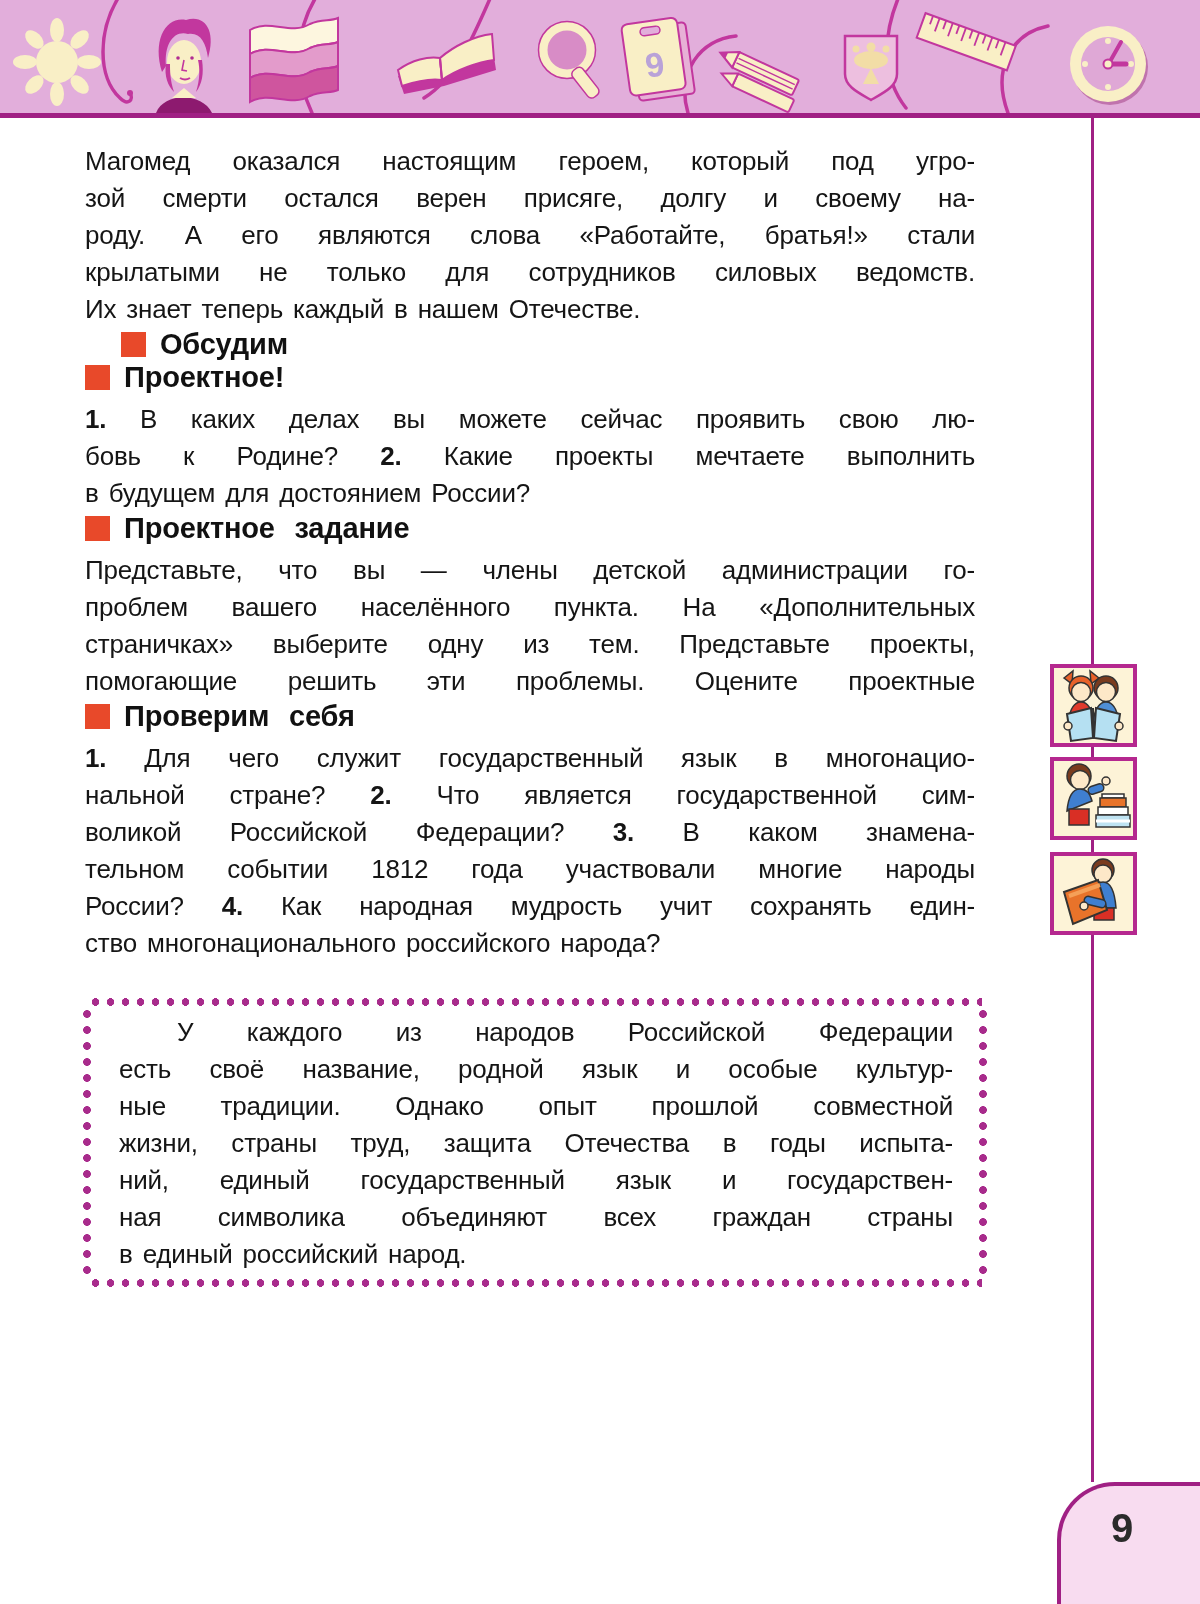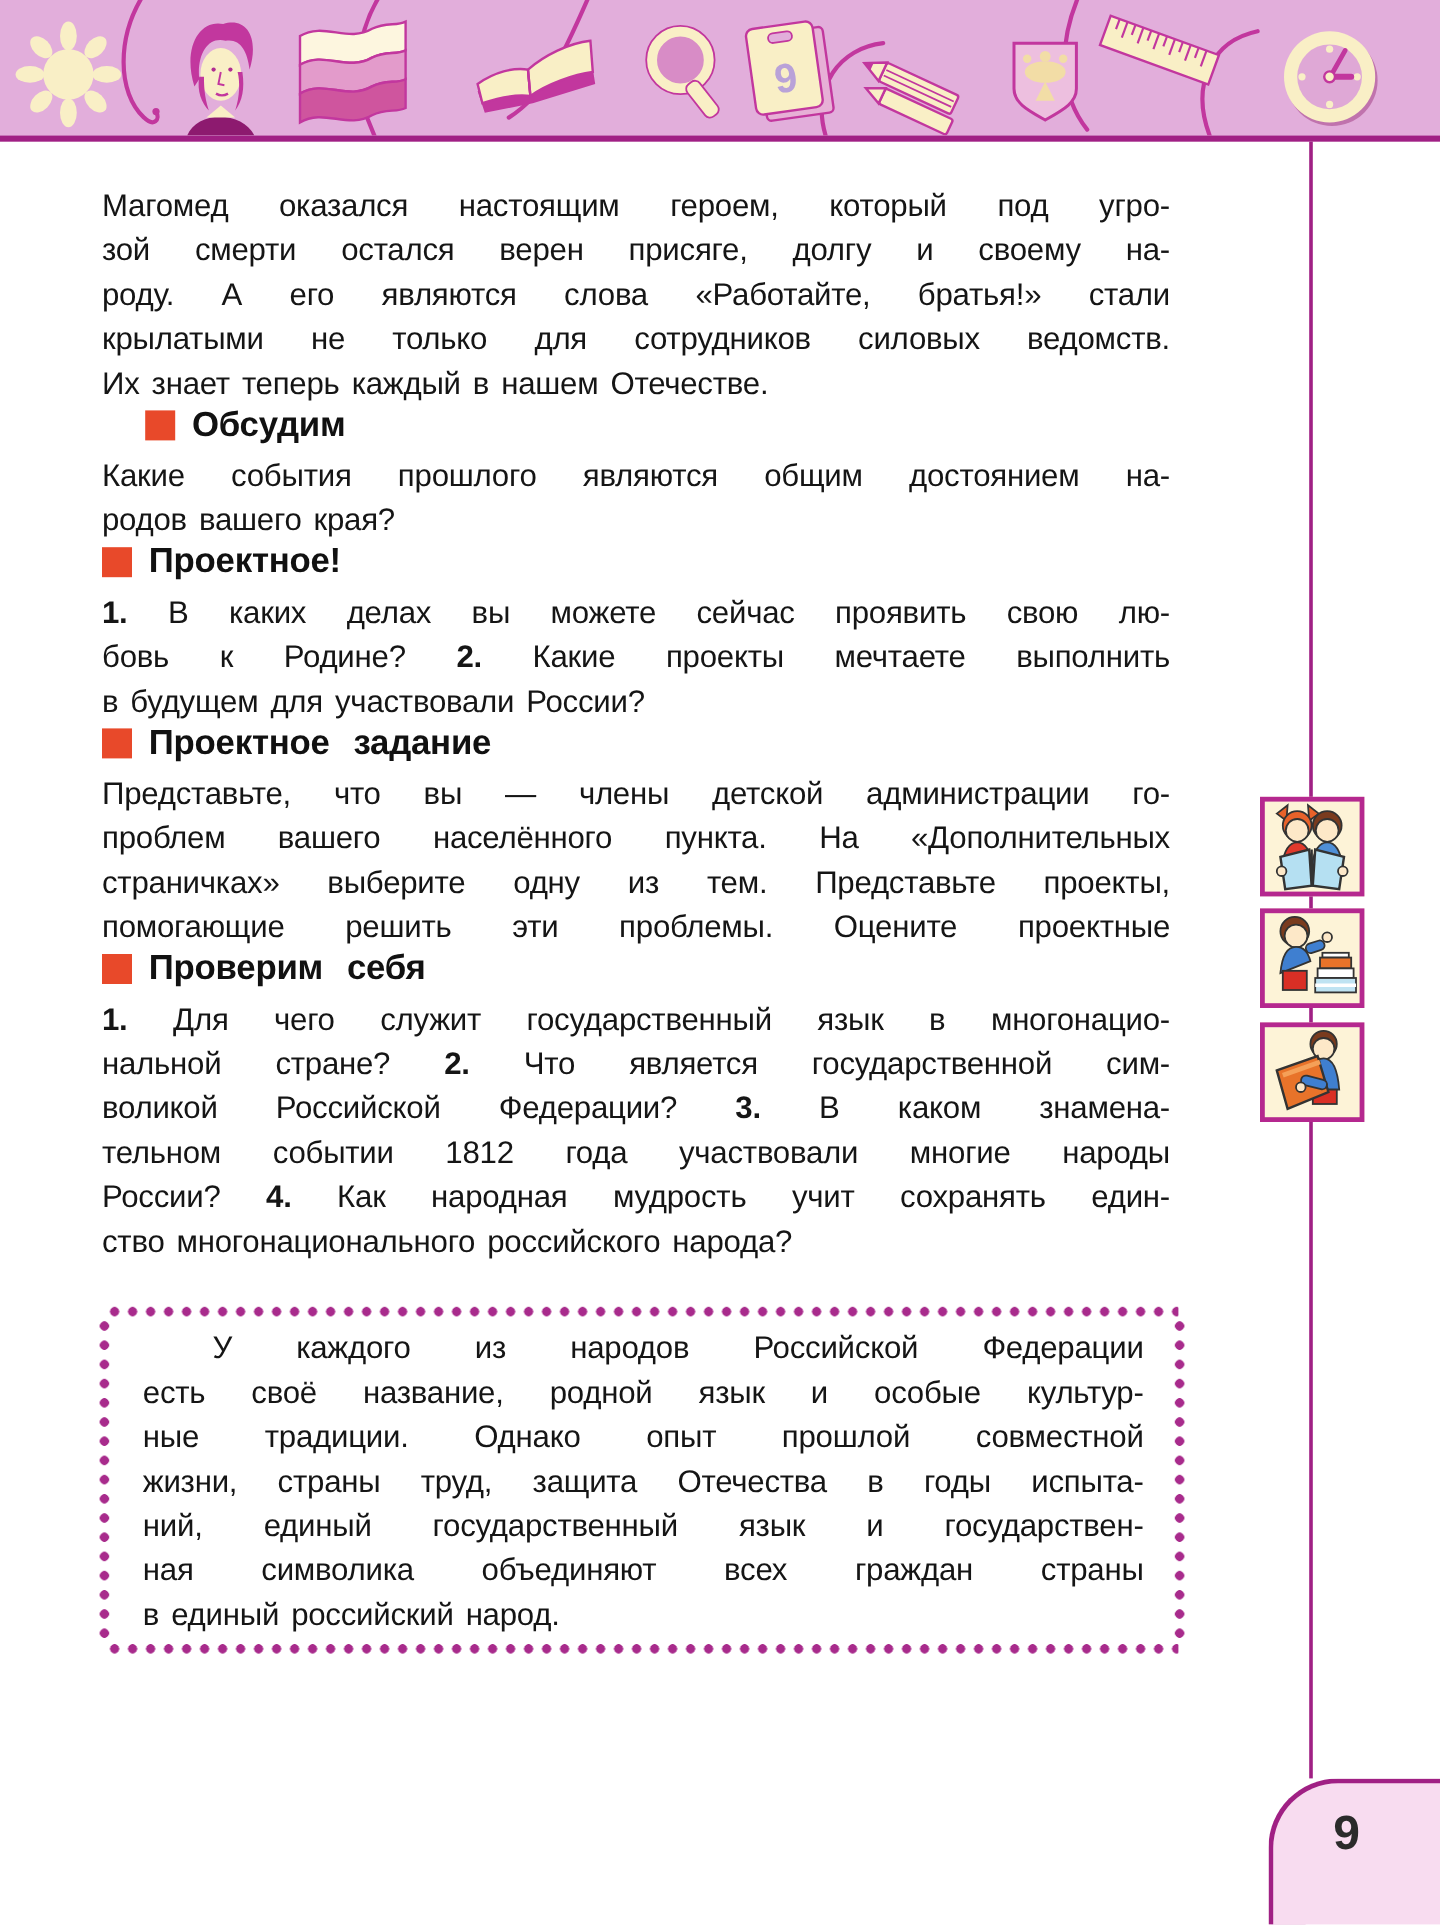--- a/index.html
+++ b/index.html
@@ -19,21 +19,21 @@
   .content { position:absolute; left:85px; top:118px; width:890px; }
   .para { font-size:26px; line-height:37px; letter-spacing:-0.2px; }
   .tline { text-align:justify; text-align-last:justify; word-spacing:3px; }
   .tline.last { text-align-last:left; }
   .tline b { font-weight:bold; }
   h2.sec {
     display:flex; align-items:center; gap:14px; margin:0;
     font-size:29px; font-weight:bold; letter-spacing:-0.2px; word-spacing:12px; color:#111;
   }
   .sq { width:25px; height:25px; background:#e8492a; flex:0 0 auto; }
-  .mt-intro { padding-top:35px; }
+  .mt-intro { padding-top:25px; }
   .mt-h1 { margin-top:22px;padding-left:36px; }
   .mt-h2 { margin-top:14px; }
   .mt-h3 { margin-top:16px; }
   .mt-h4 { margin-top:14px; }
   .mt-p  { margin-top:7px; }
   
   .summary-box {
     position:relative; margin-top:36px; margin-left:-2px; width:904px; box-sizing:border-box;
     padding:16px 34px 14px 36px;
   }
@@ -214,33 +214,29 @@
         <div class="tline">зой смерти остался верен присяге, долгу и своему на-</div>
         <div class="tline">роду. А его являются слова «Работайте, братья!» стали</div>
         <div class="tline">крылатыми не только для сотрудников силовых ведомств.</div>
         <div class="tline last">Их знает теперь каждый в нашем Отечестве.</div>
       </div>
 
     <h2 class="sec mt-h1">
       <span class="sq"></span>
       <span>Обсудим</span>
     </h2>
-    <div class="para mt-p">
-        <div class="tline first">Какие события прошлого являются общим достоянием на-</div>
-        <div class="tline last">родов вашего края?</div>
-      </div>
 
     <h2 class="sec mt-h2">
       <span class="sq"></span>
       <span>Проектное!</span>
     </h2>
     <div class="para mt-p">
         <div class="tline first"><b>1.</b> В каких делах вы можете сейчас проявить свою лю-</div>
         <div class="tline">бовь к Родине? <b>2.</b> Какие проекты мечтаете выполнить</div>
-        <div class="tline last">в будущем для участвовали России?</div>
+        <div class="tline last">в будущем для достоянием России?</div>
       </div>
 
     <h2 class="sec mt-h3">
       <span class="sq"></span>
       <span>Проектное задание</span>
     </h2>
     <div class="para mt-p">
         <div class="tline first">Представьте, что вы — члены детской администрации го-</div>
         <div class="tline">проблем вашего населённого пункта. На «Дополнительных</div>
         <div class="tline">страничках» выберите одну из тем. Представьте проекты,</div>

